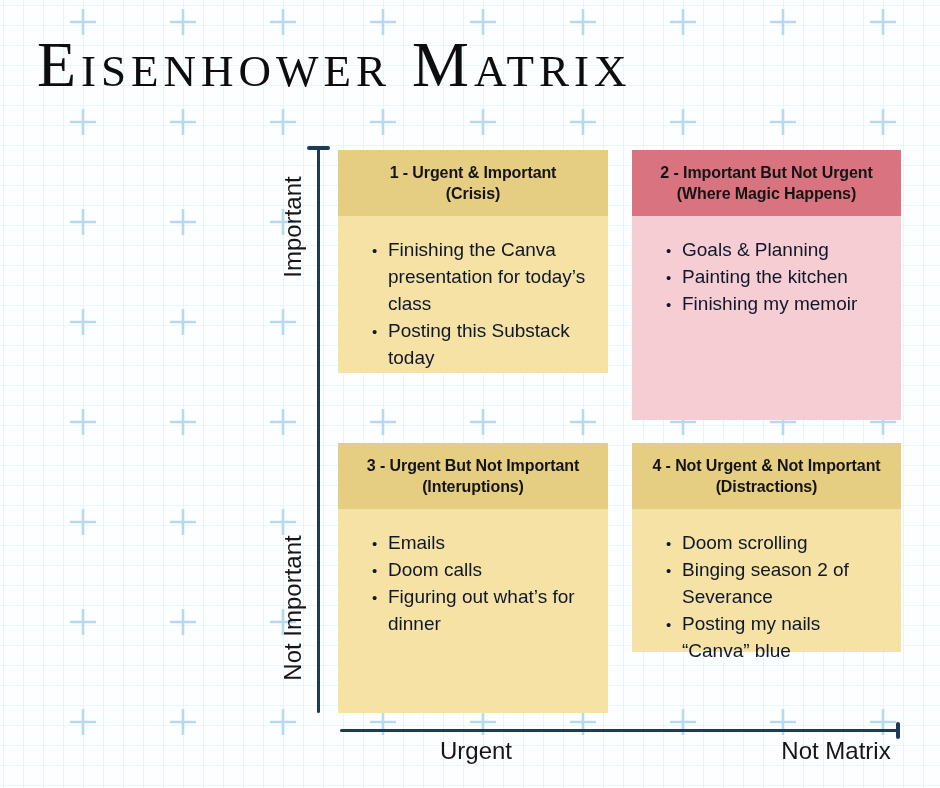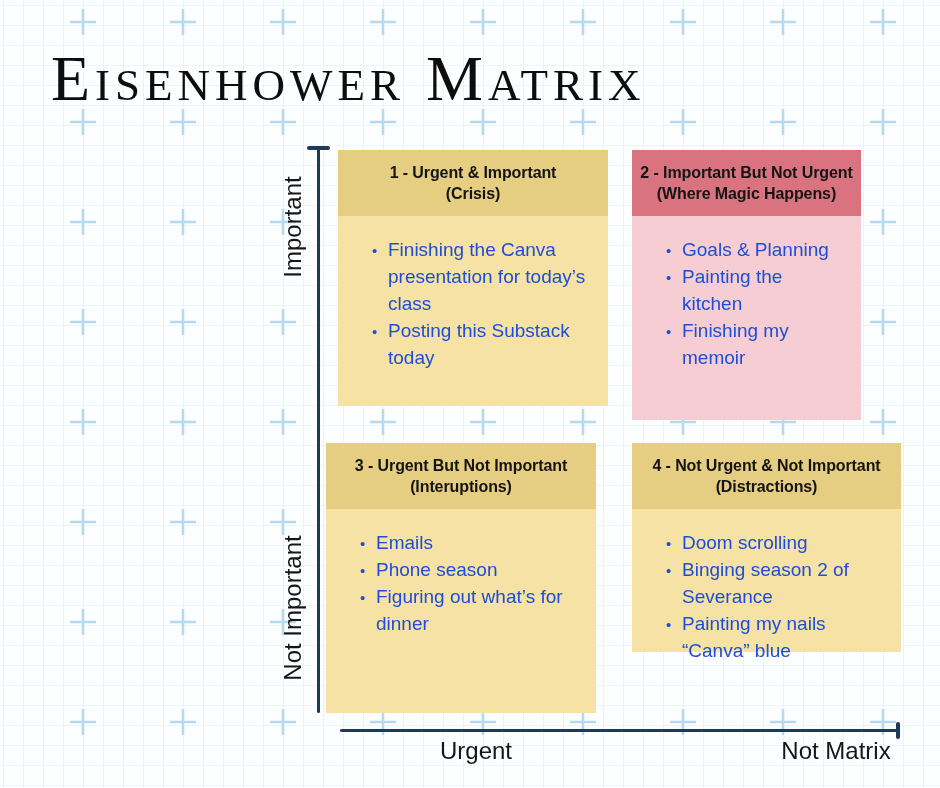--- a/index.html
+++ b/index.html
@@ -10,21 +10,21 @@
     overflow: hidden;
     font-family: "Liberation Sans", sans-serif;
     color: var(--text, #1c1c1c);
   }
   .grid-bg { position: absolute; left: 0; top: 0; }
 
   .title {
     position: absolute;
     left: 37px;
     top: 34px;
-    margin: 14px;
+    margin: 0;
     font-family: "Liberation Serif", serif;
     font-weight: 400;
     font-variant-caps: small-caps;
     font-size: 64px;
     line-height: 62px;
     letter-spacing: 5px;
     color: #0d0d0d;
     white-space: nowrap;
   }
 
@@ -43,23 +43,23 @@
   }
   .ylabel { transform: translate(-50%, -50%) rotate(-90deg); }
   .ylabel-top    { left: 293px; top: 227px; }
   .ylabel-bottom { left: 293px; top: 608px; }
   .xlabel { transform: translate(-50%, -50%); }
   .xlabel-left  { left: 476px; top: 751px; }
   .xlabel-right { left: 836px; top: 751px; }
 
   
   .card { position: absolute; }
-  .q1 { left: 338px; top: 150px; width: 270px; height: 256px; }
-  .q2 { left: 632px; top: 150px; width: 229px; height: 270px; }
-  .q3 { left: 326px; top: 443px; width: 270px; height: 270px; }
+  .q1 { left: 338px; top: 150px; width: 270px; height: 223px; }
+  .q2 { left: 632px; top: 150px; width: 269px; height: 270px; }
+  .q3 { left: 338px; top: 443px; width: 270px; height: 270px; }
   .q4 { left: 632px; top: 443px; width: 269px; height: 209px; }
 
   .card-head {
     height: 66px;
     box-sizing: border-box;
     padding: 0 6px;
     display: flex;
     flex-direction: column;
     justify-content: center;
     align-items: center;
@@ -71,21 +71,21 @@
     color: #141414;
   }
   .card-body {
     margin: 0;
     list-style: none;
     height: calc(100% - 66px);
     box-sizing: border-box;
     padding: 20px 18px 0 50px;
     font-size: 19px;
     line-height: 27px;
-    color: #1d4ed8;
+    color: #0f172a;
   }
   .q3 .card-body, .q4 .card-body { }
   .card-body li { position: relative; }
   .card-body li::before {
     content: "\2022";
     position: absolute;
     left: -16px;
     top: 1px;
     font-size: 15px;
   }
@@ -148,30 +148,30 @@
       </ul>
   </section>
 
   <section class="card q3 gold">
     <header class="card-head">
       <div>3 - Urgent But Not Important</div>
       <div>(Interuptions)</div>
     </header>
     <ul class="card-body">
         <li>Emails</li>
-        <li>Phone season</li>
+        <li>Doom calls</li>
         <li>Figuring out what’s for dinner</li>
       </ul>
   </section>
 
   <section class="card q4 gold">
     <header class="card-head">
       <div>4 - Not Urgent &amp; Not Important</div>
       <div>(Distractions)</div>
     </header>
     <ul class="card-body">
         <li>Doom scrolling</li>
         <li>Binging season 2 of Severance</li>
-        <li>Painting my nails “Canva” blue</li>
+        <li>Posting my nails “Canva” blue</li>
       </ul>
   </section>
 
 </div>
 
 </body></html>

